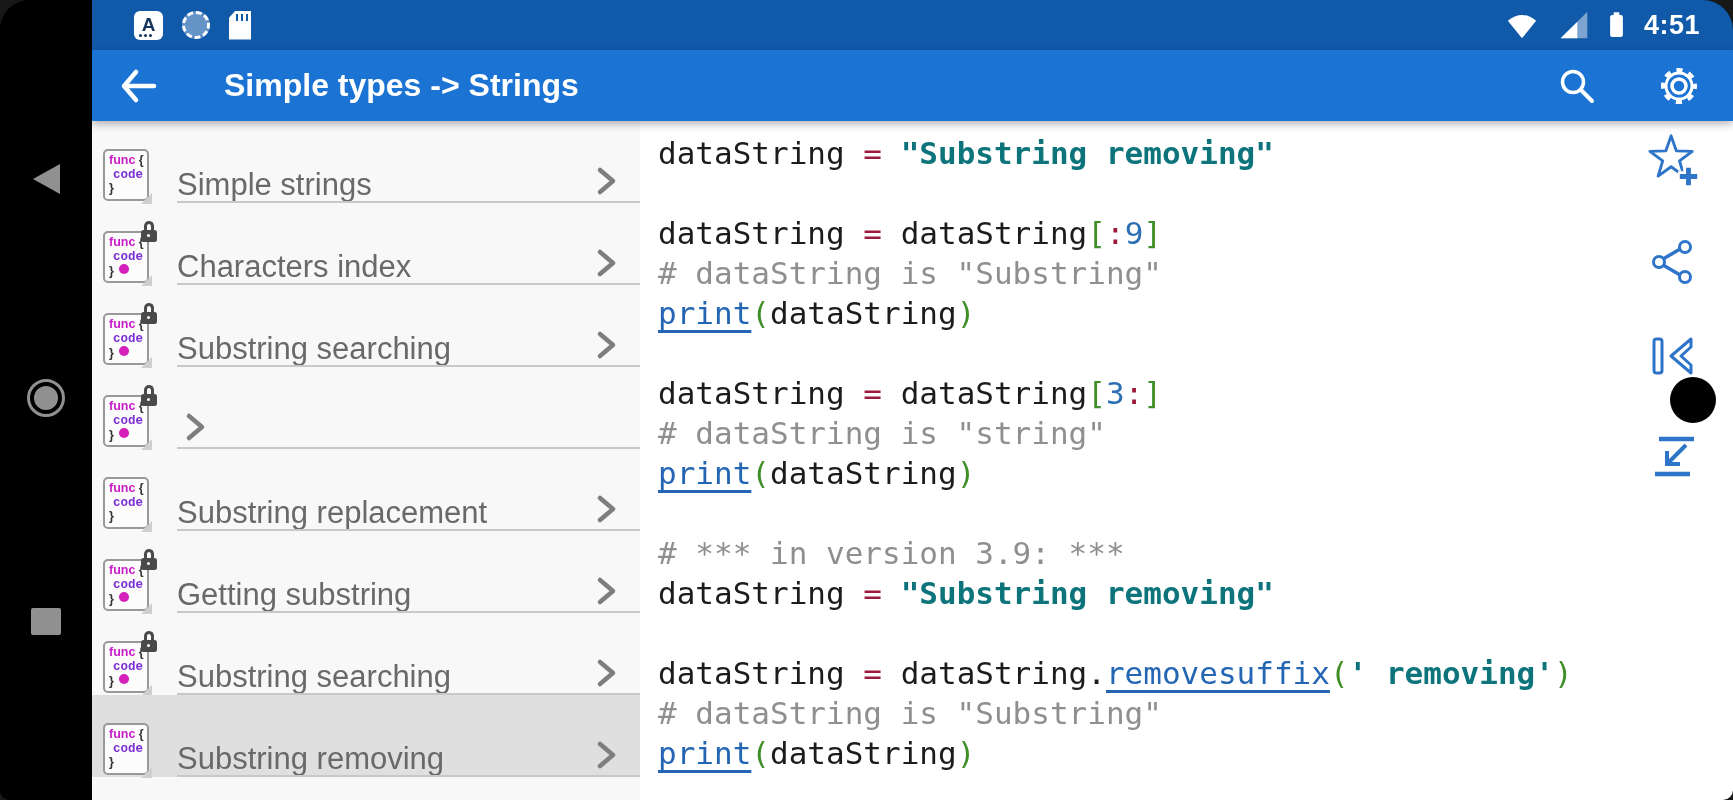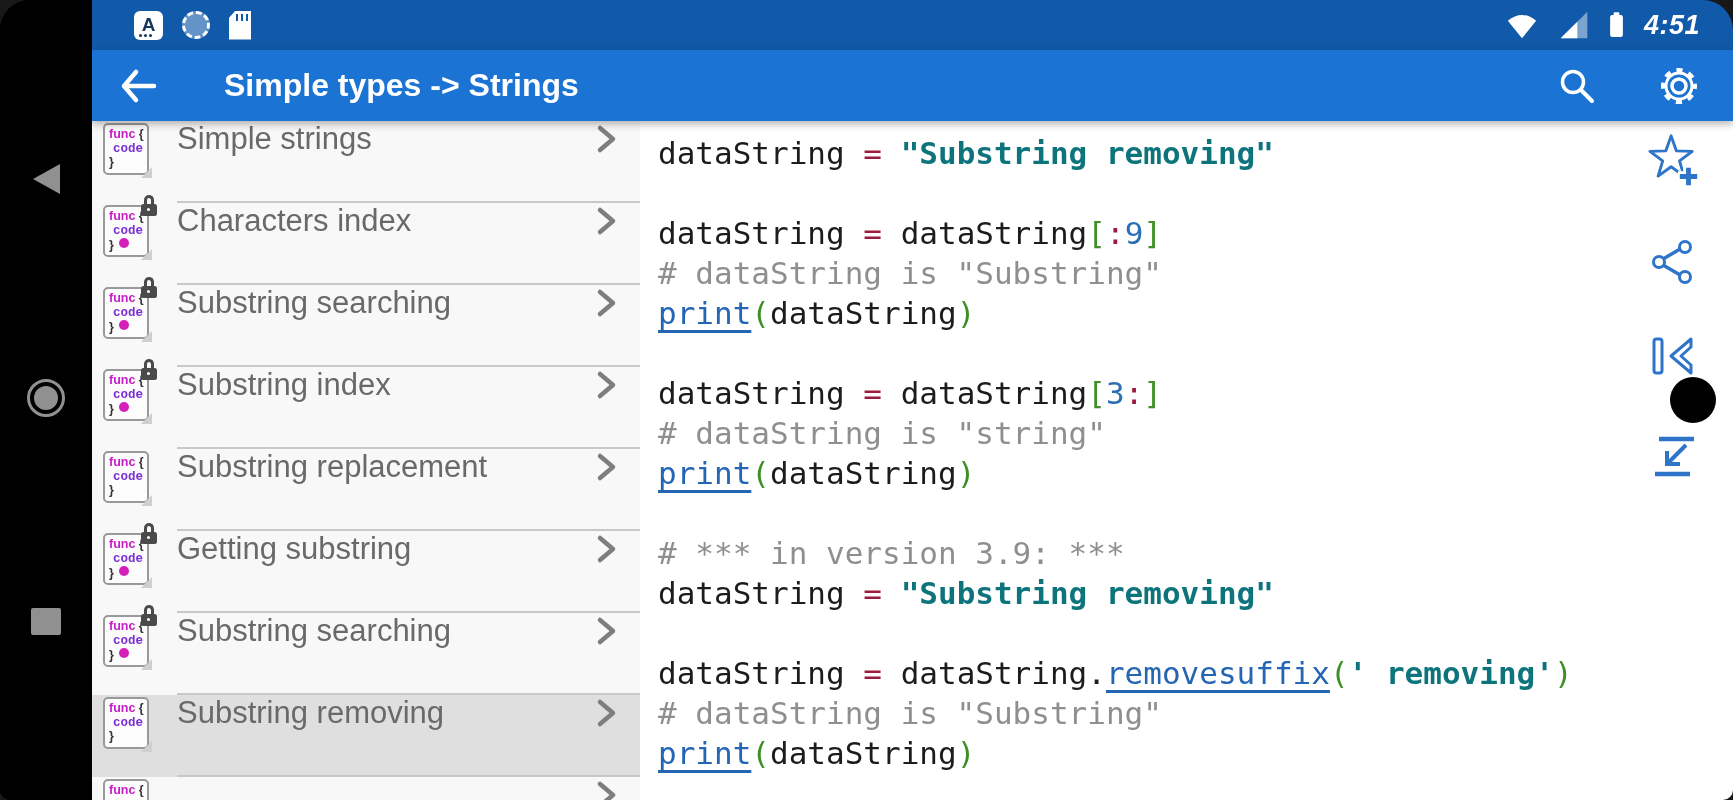--- a/index.html
+++ b/index.html
@@ -21,32 +21,32 @@
 
   .status-bar{height:50px;background:#1159a9;display:flex;align-items:center;padding:0 33px 0 42px;gap:19px;flex:0 0 auto;}
   .sb-spacer{flex:1;}
   .app-icon{width:29px;height:29px;background:#fff;border-radius:6px;color:#16365c;font-weight:bold;font-size:19px;display:flex;align-items:center;justify-content:center;position:relative;}
   .app-icon .dots{position:absolute;bottom:3px;left:5px;display:flex;gap:2px;}
   .app-icon .dots i{width:3px;height:3px;background:#16365c;border-radius:50%;}
   .loader-icon{width:28px;height:28px;border-radius:50%;border:3px dashed #fff;background:rgba(255,255,255,.35);box-sizing:border-box;}
   .sd-icon{width:22px;height:29px;background:#fff;clip-path:polygon(30% 0,100% 0,100% 100%,0 100%,0 25%);position:relative;}
   .sd-icon .slots{position:absolute;top:3px;right:3px;display:flex;gap:2.5px;}
   .sd-icon .slots i{width:2.5px;height:7px;background:#1159a9;}
-  .time{color:#fff;font-size:27px;font-weight:bold;letter-spacing:.5px;font-style:italic;}
+  .time{color:#fff;font-size:27px;font-weight:bold;letter-spacing:.5px;}
 
   .app-bar{height:71px;background:#1b73d3;display:flex;align-items:center;padding:0 26px 0 18px;box-shadow:0 3px 8px rgba(0,0,0,.3);position:relative;z-index:5;flex:0 0 auto;}
   .icon-btn{width:56px;height:56px;display:flex;align-items:center;justify-content:center;flex:0 0 auto;}
   .title{color:#fff;font-size:32px;font-weight:bold;margin-left:58px;white-space:nowrap;}
   .ab-spacer{flex:1;}
   .search-btn{margin-right:46px;}
 
   
   .content{flex:1;display:flex;min-height:0;position:relative;}
   .sidebar{width:548px;background:#f8f8f8;overflow:hidden;flex:0 0 auto;}
-  .side-row{height:82px;display:flex;align-items:flex-start;position:relative;padding:0 16px 0 11px;box-sizing:border-box;}
+  .side-row{height:82px;display:flex;align-items:flex-end;position:relative;padding:0 16px 0 11px;box-sizing:border-box;}
   .side-row.selected{background:#dfdfdf;}
   .side-div{position:absolute;left:85px;right:0;bottom:0;height:2px;background:#c8c8c8;}
   .doc-wrap{position:relative;width:48px;height:56px;flex:0 0 auto;margin-right:26px;}
   .doc{position:absolute;left:0;top:2px;width:46px;height:52px;box-sizing:border-box;background:#fcfcfc;border:2px solid #999;border-radius:5px;font-size:12.5px;font-weight:bold;line-height:13.5px;padding:3px 0 0 4px;overflow:hidden;}
   .doc .m{color:#c81ec8;}
   .doc .p{color:#7b2fd4;font-family:Liberation Mono, monospace;}
   .doc .b{color:#333;}
   .fold{position:absolute;right:-1px;bottom:-1px;width:0;height:0;border-left:11px solid transparent;border-bottom:11px solid #cfcfcf;}
   .sdot{display:inline-block;width:10px;height:10px;border-radius:50%;background:#d41fbb;margin-left:5px;vertical-align:1px;}
   .lock{position:absolute;top:-8px;right:-6px;width:16px;}
@@ -217,21 +217,20 @@
                 <div><span class="b">}</span><span class="sdot"></span></div>
               </div>
               <div class="fold"></div>
               <div class="lock">
                 <div class="sh"></div>
                 <div class="bd">
                   <i></i>
                 </div>
               </div>
             </div>
-            <span class="side-label">Substring index</span>
             <span class="chev"><svg width="36" height="36" viewBox="0 0 36 36">
                 <path d="M12 7 L25 18 L12 29" stroke="#7e7e7e" stroke-width="4.5" fill="none" stroke-linejoin="round" stroke-linecap="round"></path>
               </svg></span>
             <div class="side-div"></div>
           </div>
           <div class="side-row">
             <div class="doc-wrap">
               <div class="doc">
                 <div><span class="m">func</span><span class="b"> {</span></div>
                 <div style="text-align: center;"><span class="p">code</span></div>

